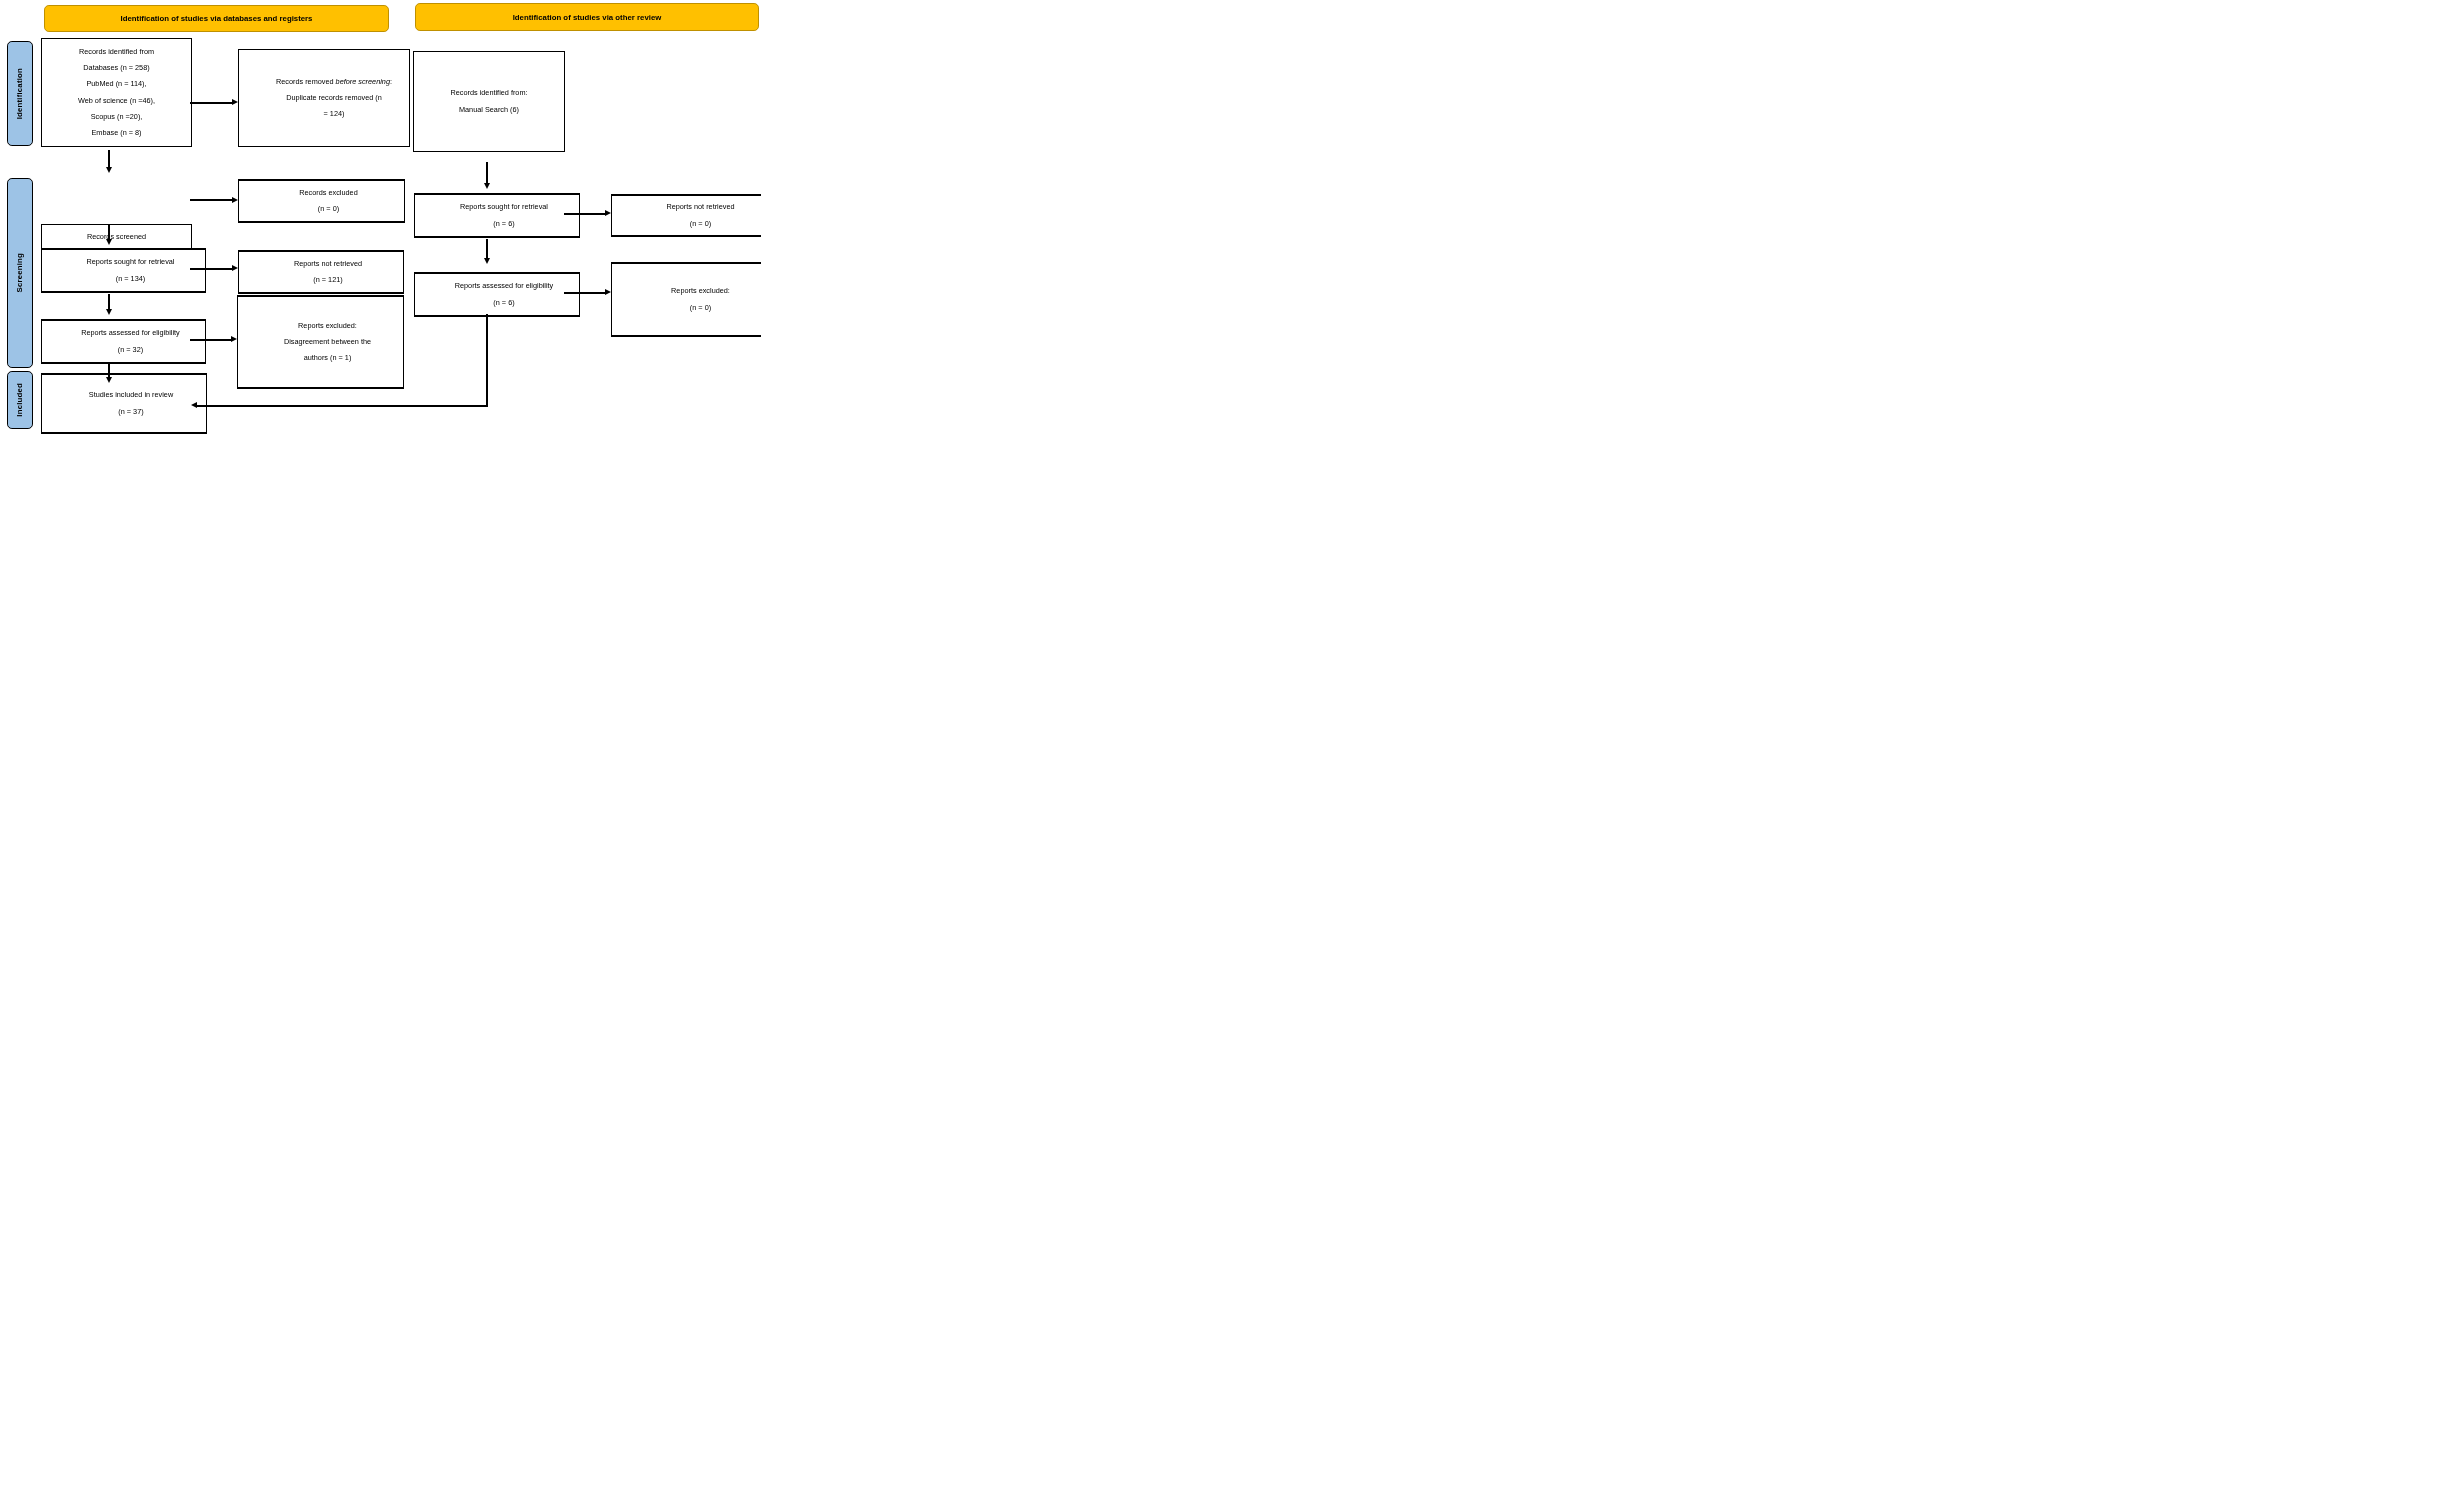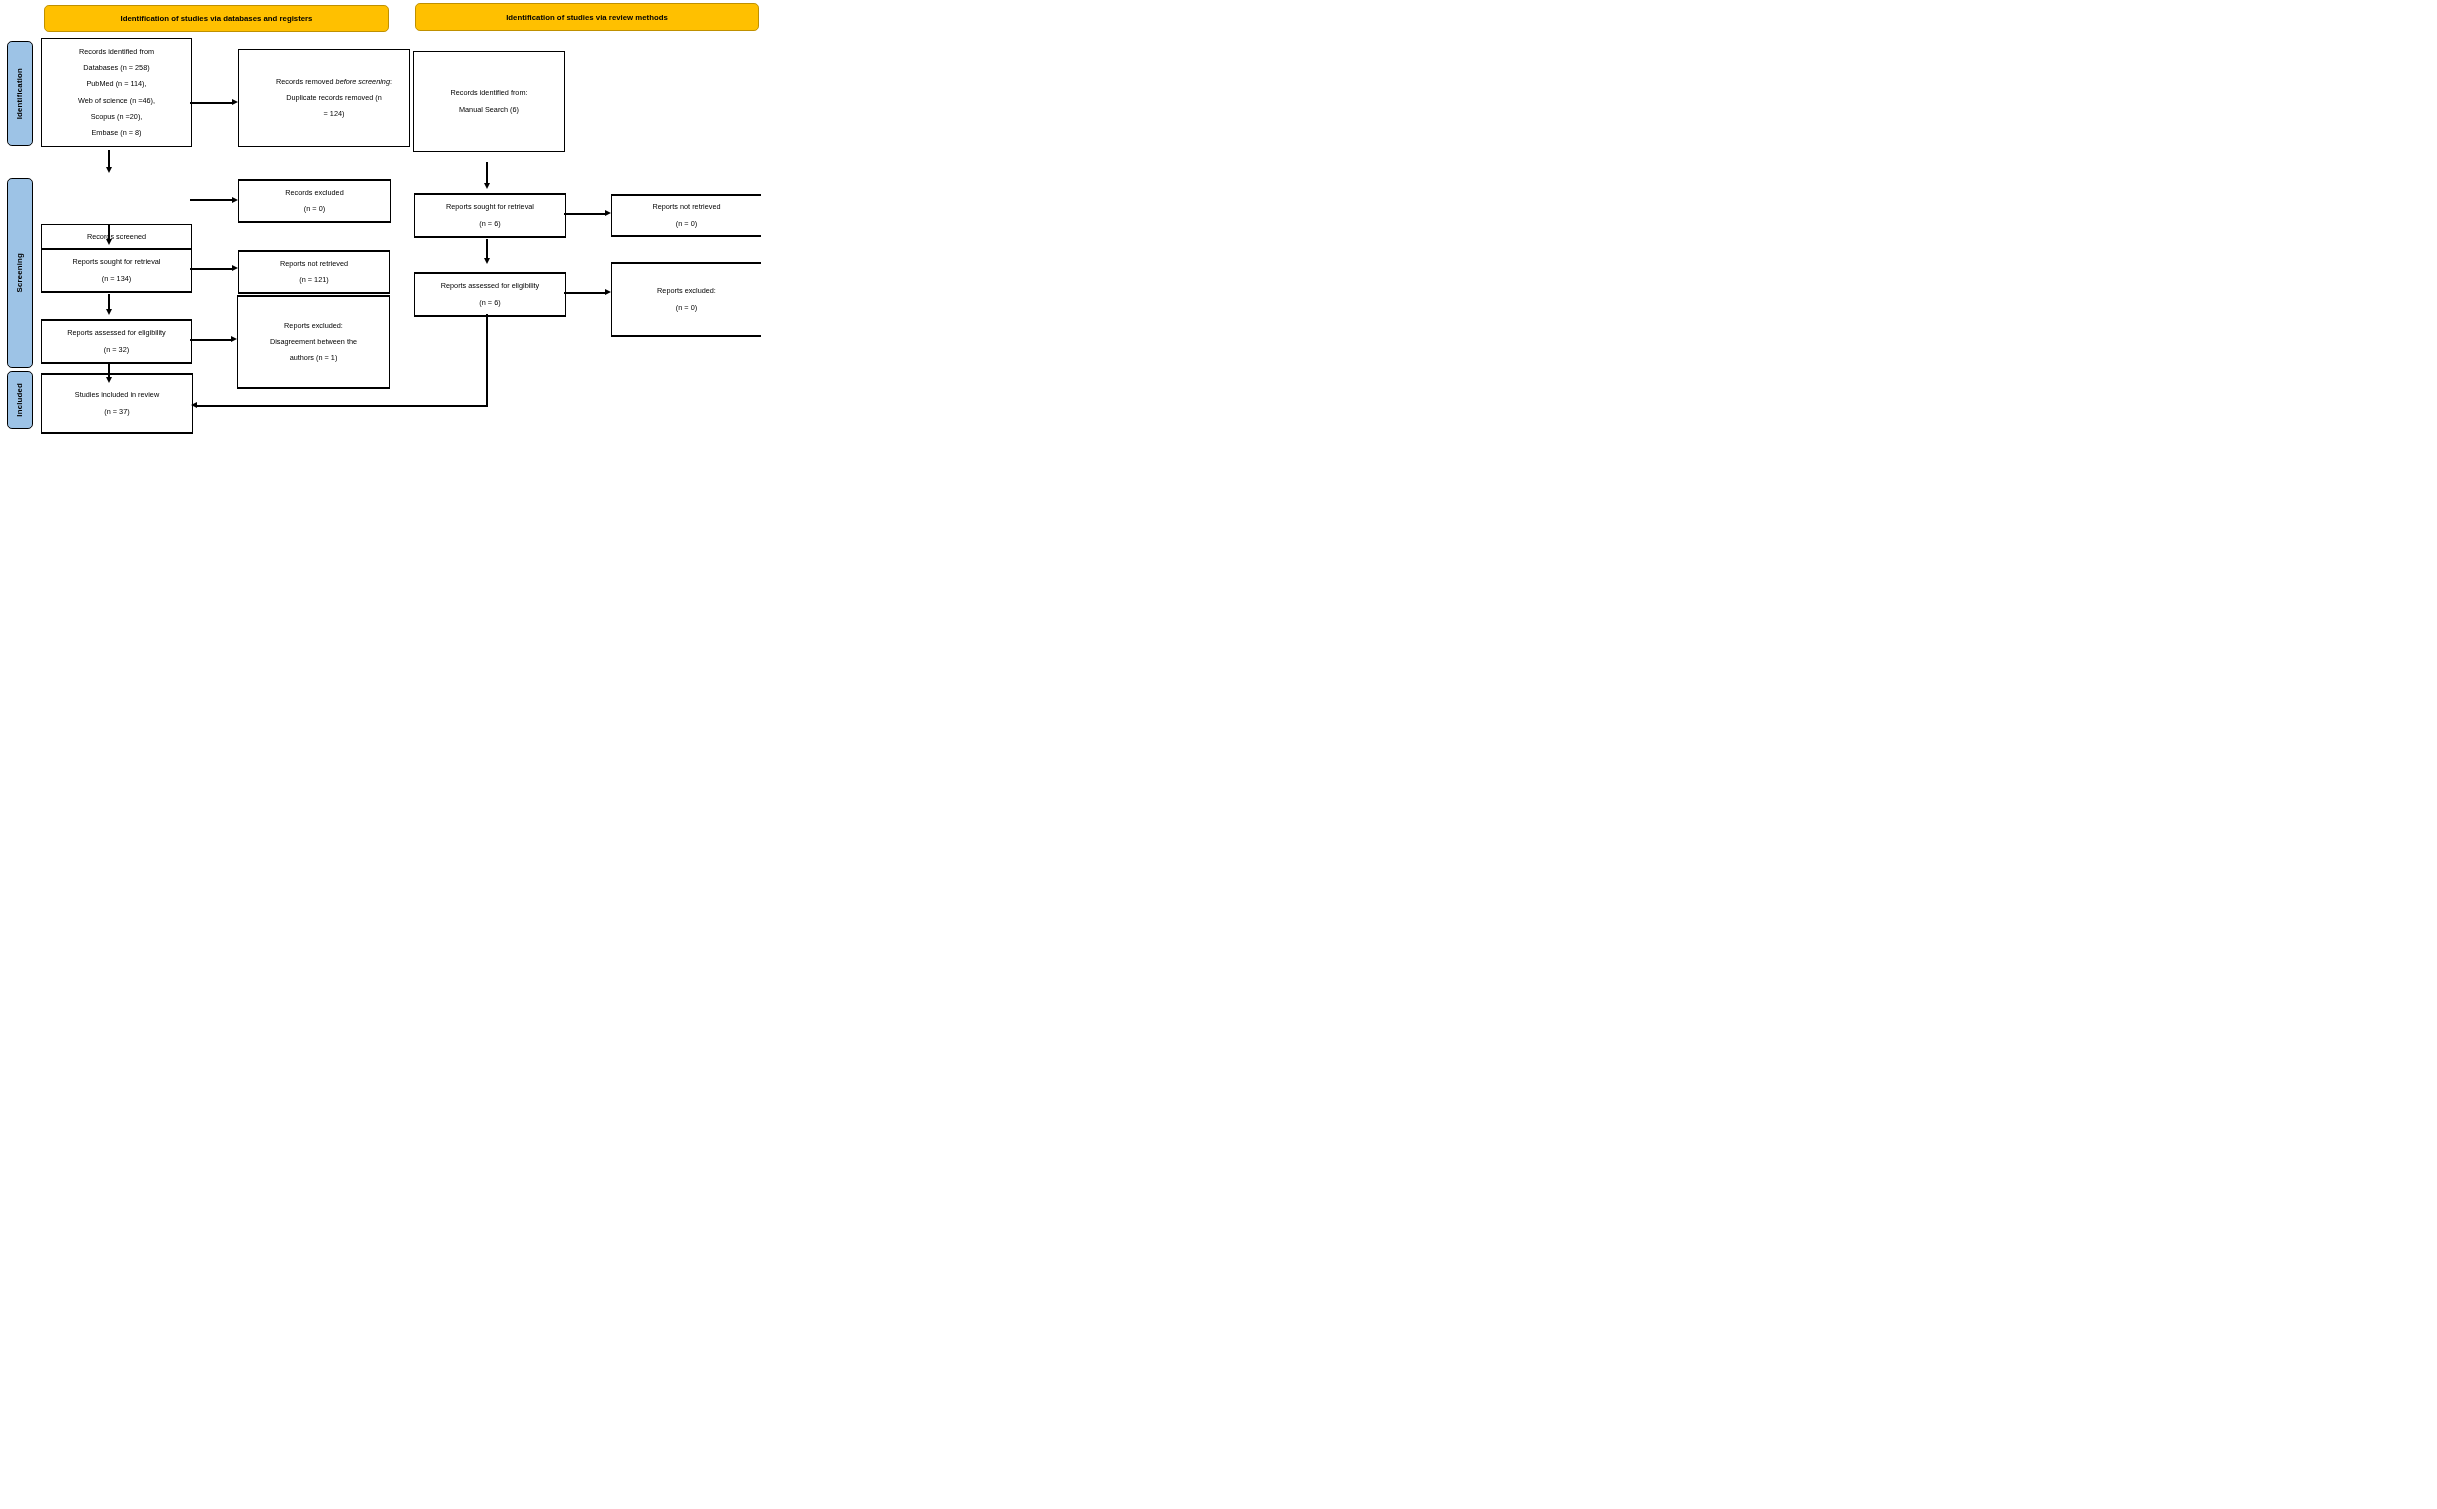--- a/index.html
+++ b/index.html
@@ -18,39 +18,39 @@
   }
   .stage .vtext{
     writing-mode:vertical-rl;transform:rotate(180deg);
     font-weight:bold;font-size:7.8px;letter-spacing:0.2px;white-space:nowrap;
   }
   .box{
     position:absolute;background:#fff;border:1.5px solid #000;
     display:flex;flex-direction:column;align-items:center;justify-content:center;
     font-size:7.3px;line-height:2.2;
   }
-  .box.hthick{border-width:2.4px 1px;}
+  .box.hthick{border-width:2.4px 1px;padding-left:14px;}
   .it{font-style:italic;}
   .vshaft{position:absolute;width:1.5px;background:#000;}
   .hshaft{position:absolute;height:2px;background:#000;}
   .head{position:absolute;width:0;height:0;}
   .head.down{border-left:3.4px solid transparent;border-right:3.4px solid transparent;border-top:6.3px solid #000;}
   .head.right{border-top:3.4px solid transparent;border-bottom:3.4px solid transparent;border-left:6.3px solid #000;}
   .head.left{border-top:3.4px solid transparent;border-bottom:3.4px solid transparent;border-right:6.3px solid #000;}
 </style>
 </head>
 <body>
 
 <div class="canvas">
 
   <div class="banner" style="left:44px;top:4.9px;width:343px;height:25px;">
     <span>Identification of studies via databases and registers</span>
   </div>
   <div class="banner" style="left:415px;top:3.4px;width:342px;height:26px;">
-    <span>Identification of studies via review methods</span>
+    <span>Identification of studies via other review</span>
   </div>
 
   <div class="stage" style="left:6.8px;top:41px;width:24.4px;height:103px;">
     <span class="vtext">Identification</span>
   </div>
   <div class="stage" style="left:6.8px;top:178px;width:24.4px;height:188px;">
     <span class="vtext">Screening</span>
   </div>
   <div class="stage" style="left:6.8px;top:371px;width:24.4px;height:56px;">
     <span class="vtext">Included</span>

